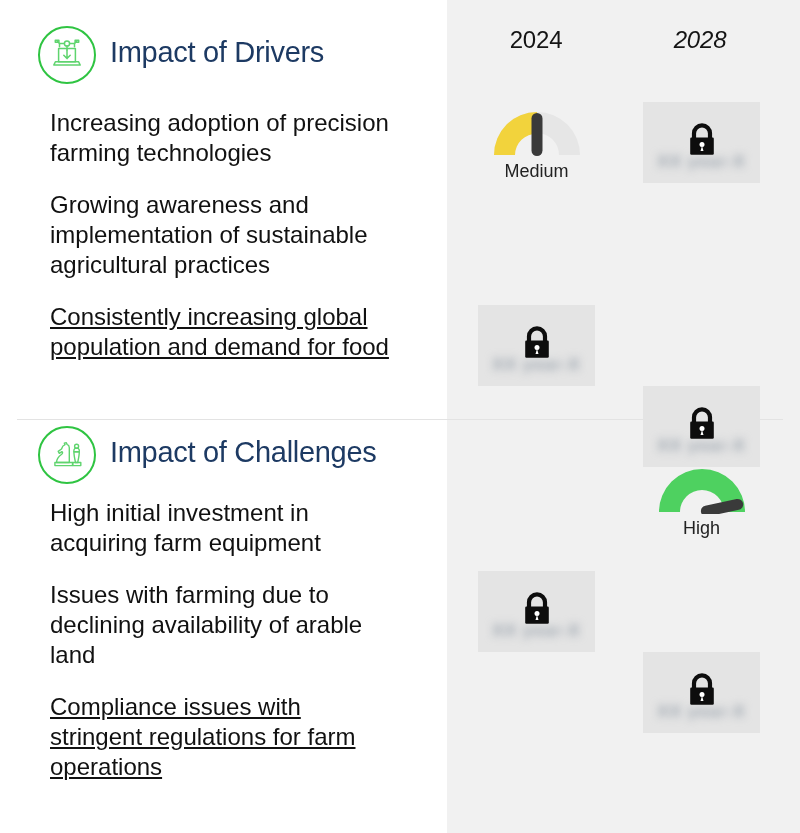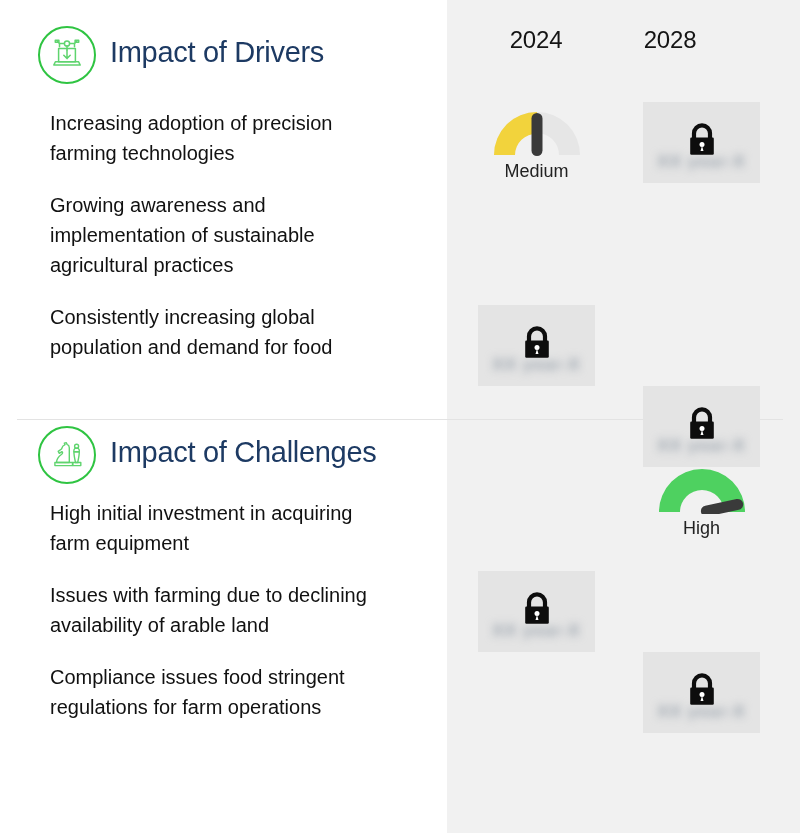--- a/index.html
+++ b/index.html
@@ -37,21 +37,21 @@
     position: absolute;
     top: 26px;
     width: 160px;
     text-align: center;
     font-size: 24px;
     color: #141414;
     font-family: "Liberation Sans", sans-serif;
     letter-spacing: -0.2px;
   }
   .col-header.c2024 { left: 456px; }
-  .col-header.c2028 { left: 590px; }
+  .col-header.c2028 { left: 620px; font-style: italic; }
 
   
   .divider {
     position: absolute;
     left: 17px;
     top: 419px;
     width: 766px;
     height: 1px;
     background: #e3e3e3;
   }
@@ -97,27 +97,27 @@
 
   .bullets {
     position: absolute;
     left: 50px;
     width: 390px;
   }
   .section.drivers .bullets { top: 108px; }
   .section.challenges .bullets { top: 98px; }
 
   .bullet {
-    font-size: 20px;
+    font-size: 24px;
     line-height: 30px;
     color: #111111;
     margin-bottom: 22px;
     max-width: 345px;
   }
-  .bullet:last-child { margin-bottom: 0; }
+  .bullet:last-child { margin-bottom: 0; text-decoration: underline; }
 
   
   .cell {
     position: absolute;
     width: 117px;
     height: 81px;
   }
 
   
   .locked {
@@ -292,21 +292,21 @@
             <path d="M24.8 26.5 h8 v3.1 h-8 z"></path>
           </g>
         </svg>
       </div>
       <div class="section-title">Impact of Challenges</div>
     </div>
 
     <div class="bullets">
       <div class="bullet">High initial investment in acquiring farm equipment</div>
       <div class="bullet">Issues with farming due to declining availability of arable land</div>
-      <div class="bullet">Compliance issues food stringent regulations for farm operations</div>
+      <div class="bullet">Compliance issues with stringent regulations for farm operations</div>
     </div>
   </div>
 
   <div class="gauge-cell" style="left:643px; top:462px;">
     <div class="gauge-wrap">
       <svg width="96" height="52" viewBox="0 0 96 52" aria-hidden="true">
         <path d="M5 50 A43 43 0 0 1 91 50 L70 50 A22 22 0 0 0 26 50 Z" fill="#4ed160"></path>
         <g transform="rotate(78 48 50)">
           <rect x="42.5" y="8" width="11" height="43" rx="5.5" fill="#3a3a3a"></rect>
         </g>

